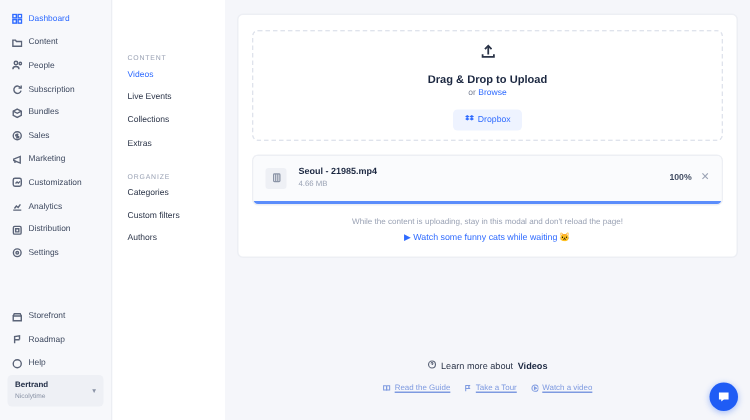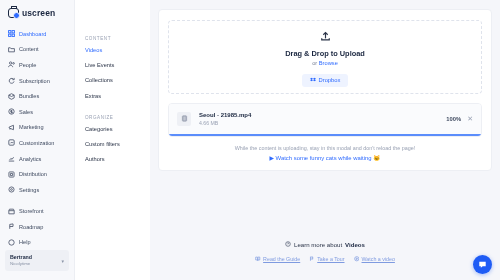--- a/index.html
+++ b/index.html
@@ -159,24 +159,20 @@
     box-shadow: 0 1px 4px rgba(31,92,245,.4);
   }
   .fab svg { width: 9px; height: 9px; fill: #ffffff; }
 </style>
 </head>
 <body>
 
 <div class="app">
 
   <aside class="sidebar">
-    <div class="logo-row">
-      <div class="logo-mark"></div>
-      <div class="logo-text">uscreen</div>
-    </div>
 
     <nav class="nav">
       <div class="nav-item active">
         <span class="ic">
             <svg viewBox="0 0 12 12">
               <rect x="1" y="1" width="4" height="4"></rect>
               <rect x="7" y="1" width="4" height="4"></rect>
               <rect x="1" y="7" width="4" height="4"></rect>
               <rect x="7" y="7" width="4" height="4"></rect>
             </svg>

